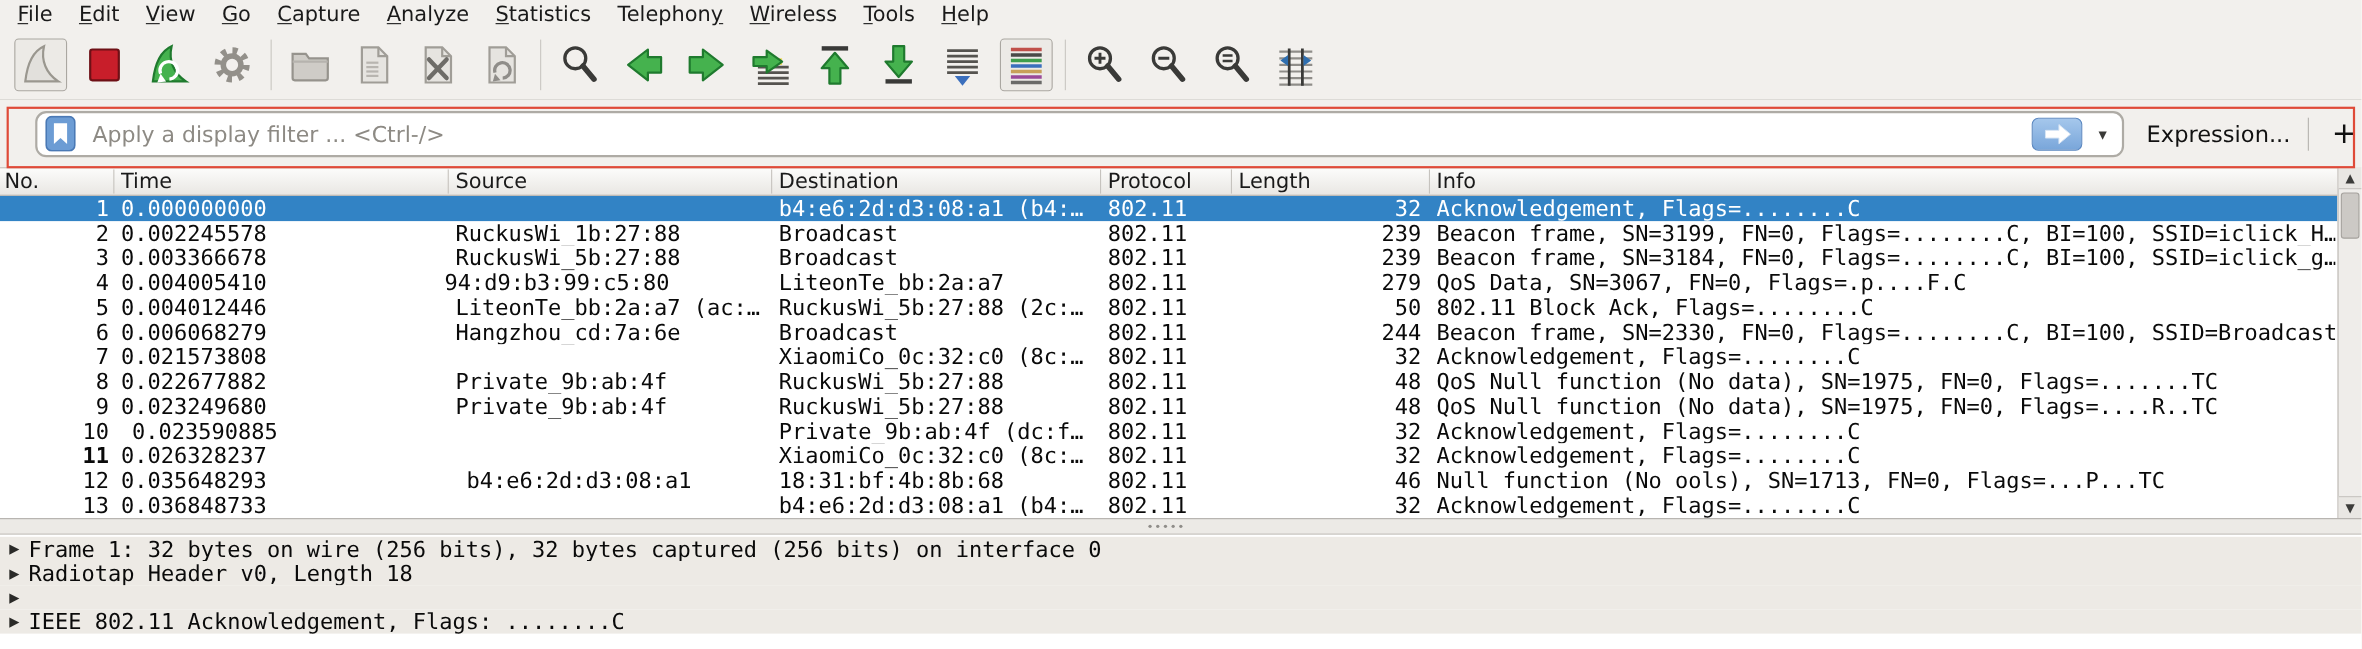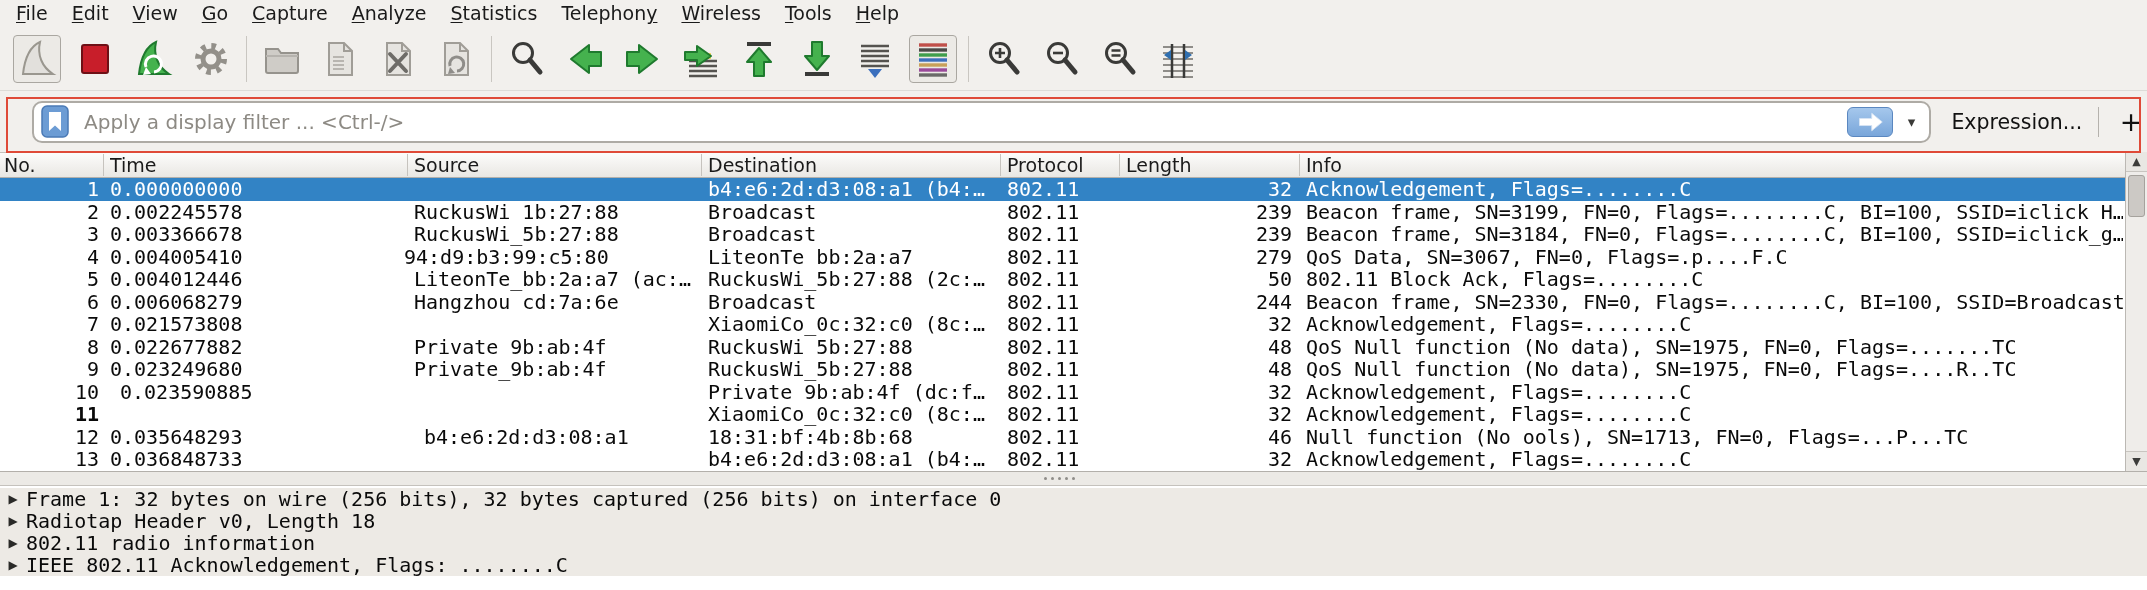--- a/index.html
+++ b/index.html
@@ -367,20 +367,21 @@
         <div class="pl-cell r" style="left: 0px; width: 99px;">10</div>
         <div class="pl-cell" style="left: 120px; width: 295px;">0.023590885</div>
         <div class="pl-cell" style="left: 414px; width: 285px;"></div>
         <div class="pl-cell" style="left: 708px; width: 290px;">Private_9b:ab:4f (dc:f…</div>
         <div class="pl-cell" style="left: 1007px; width: 110px;">802.11</div>
         <div class="pl-cell r" style="left: 1119px; width: 173px;">32</div>
         <div class="pl-cell" style="left: 1306px; width: 817px;">Acknowledgement, Flags=........C</div>
       </div>
       <div class="pl-row">
         <div class="pl-cell r" style="left: 0px; width: 99px; font-weight: bold;">11</div>
+        <div class="pl-cell" style="left: 110px; width: 295px;">0.026328237</div>
         <div class="pl-cell" style="left: 414px; width: 285px;"></div>
         <div class="pl-cell" style="left: 708px; width: 290px;">XiaomiCo_0c:32:c0 (8c:…</div>
         <div class="pl-cell" style="left: 1007px; width: 110px;">802.11</div>
         <div class="pl-cell r" style="left: 1119px; width: 173px;">32</div>
         <div class="pl-cell" style="left: 1306px; width: 817px;">Acknowledgement, Flags=........C</div>
       </div>
       <div class="pl-row">
         <div class="pl-cell r" style="left: 0px; width: 99px;">12</div>
         <div class="pl-cell" style="left: 110px; width: 295px;">0.035648293</div>
         <div class="pl-cell" style="left: 414px; width: 285px; margin-left: 10px;">b4:e6:2d:d3:08:a1</div>
@@ -419,20 +420,19 @@
       <div class="d-row">
         <span class="d-tri">▶</span>
         <span class="d-text">Frame 1: 32 bytes on wire (256 bits), 32 bytes captured (256 bits) on interface 0</span>
       </div>
       <div class="d-row">
         <span class="d-tri">▶</span>
         <span class="d-text">Radiotap Header v0, Length 18</span>
       </div>
       <div class="d-row">
         <span class="d-tri">▶</span>
-        <span class="d-text">802.11 radio information</span>
       </div>
       <div class="d-row">
         <span class="d-tri">▶</span>
         <span class="d-text">IEEE 802.11 Acknowledgement, Flags: ........C</span>
       </div>
     </div>
 </div>
 
 </body></html>

